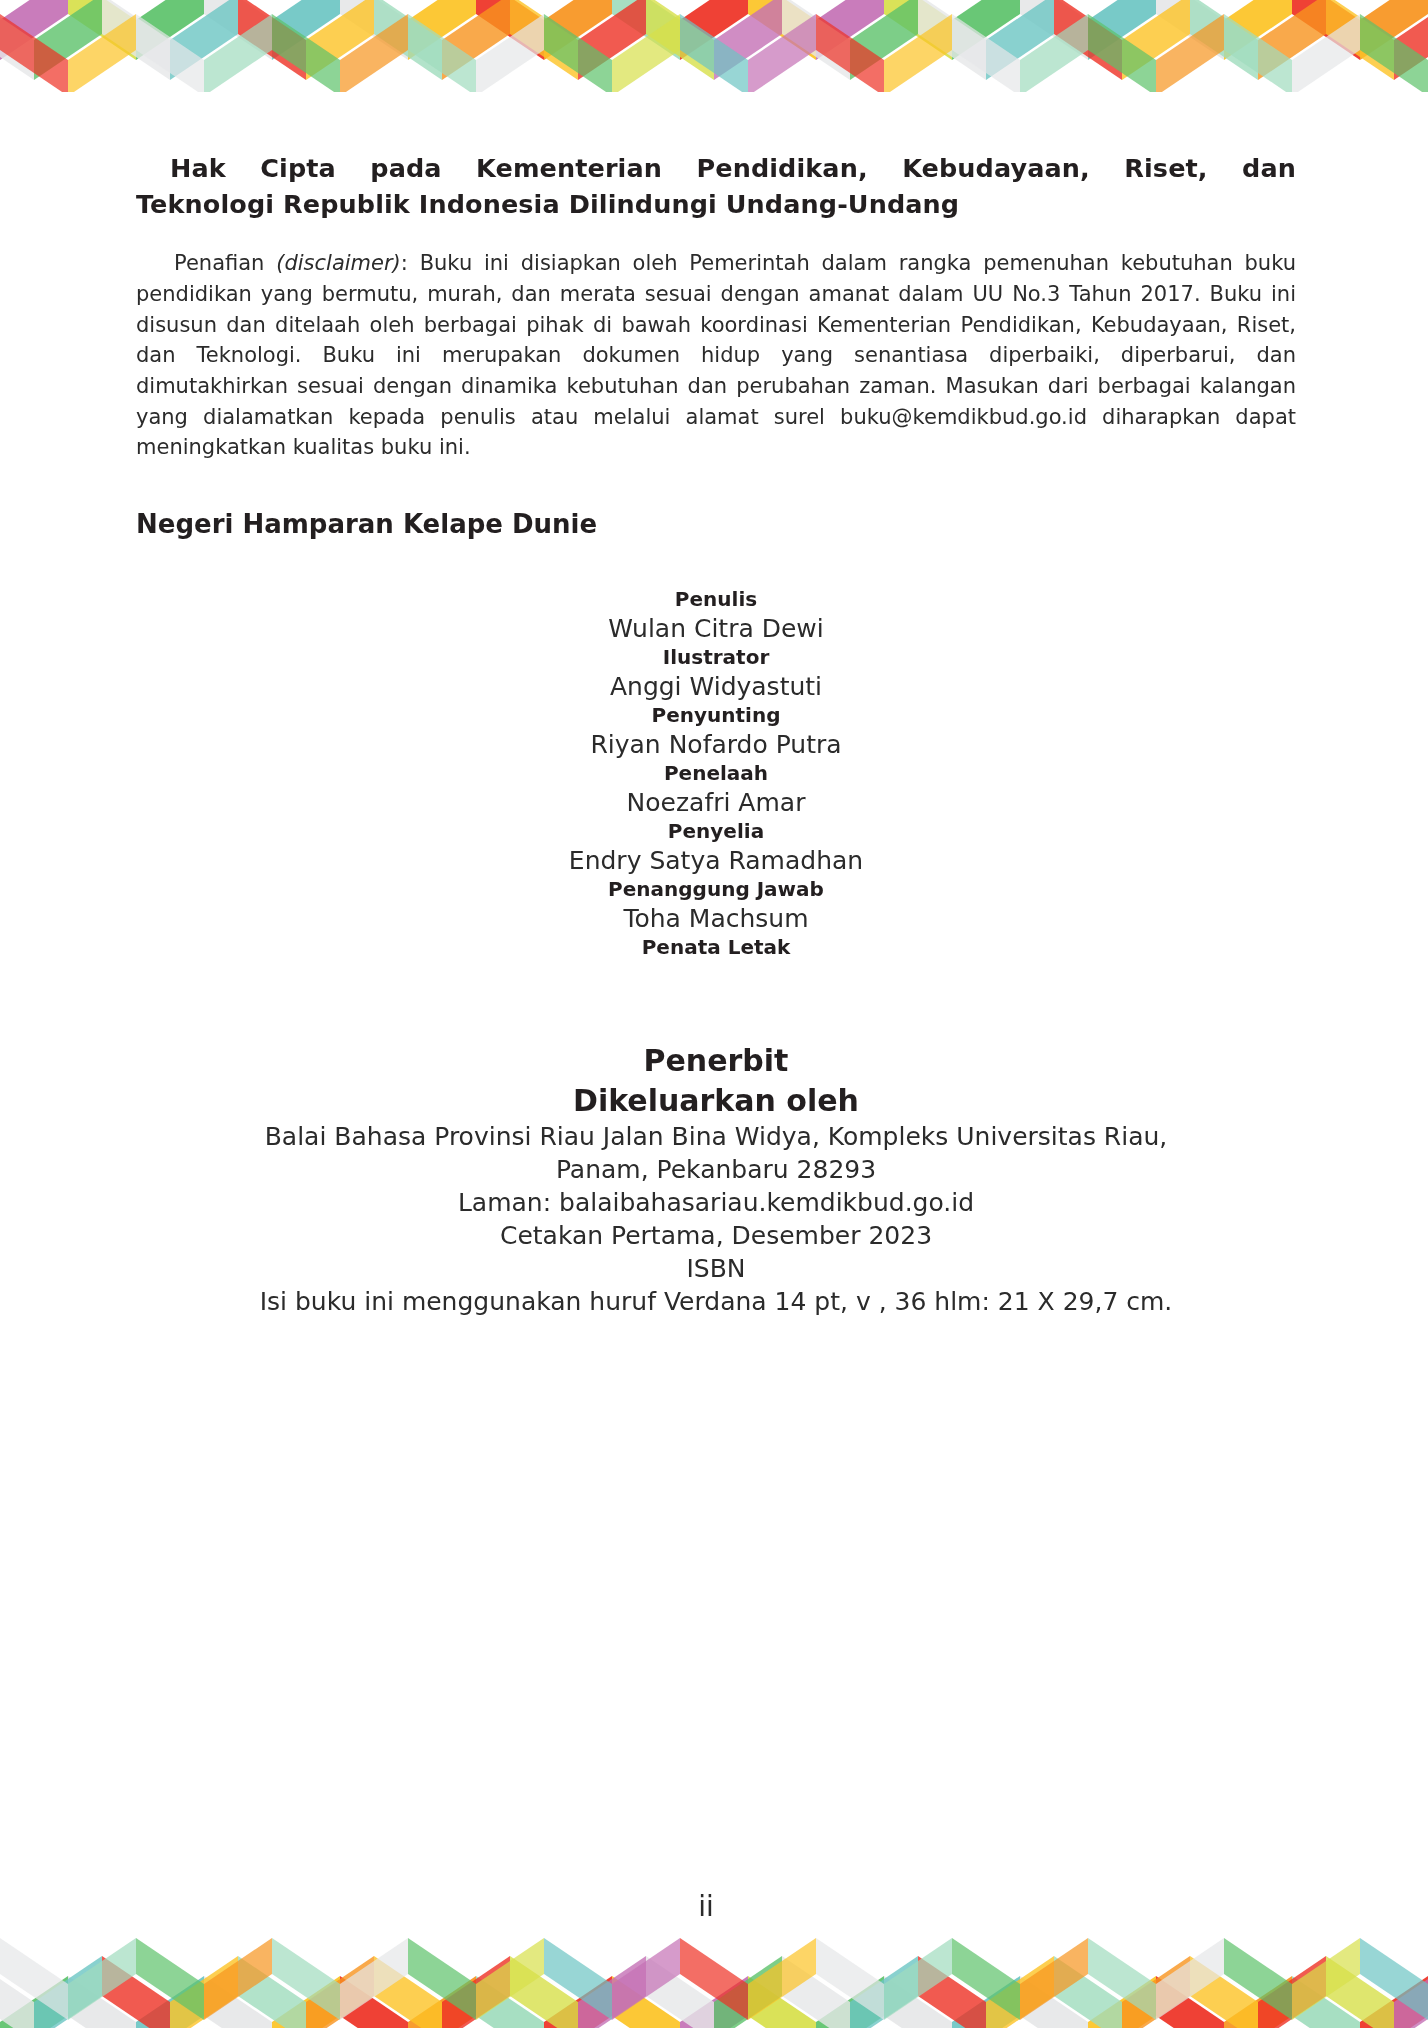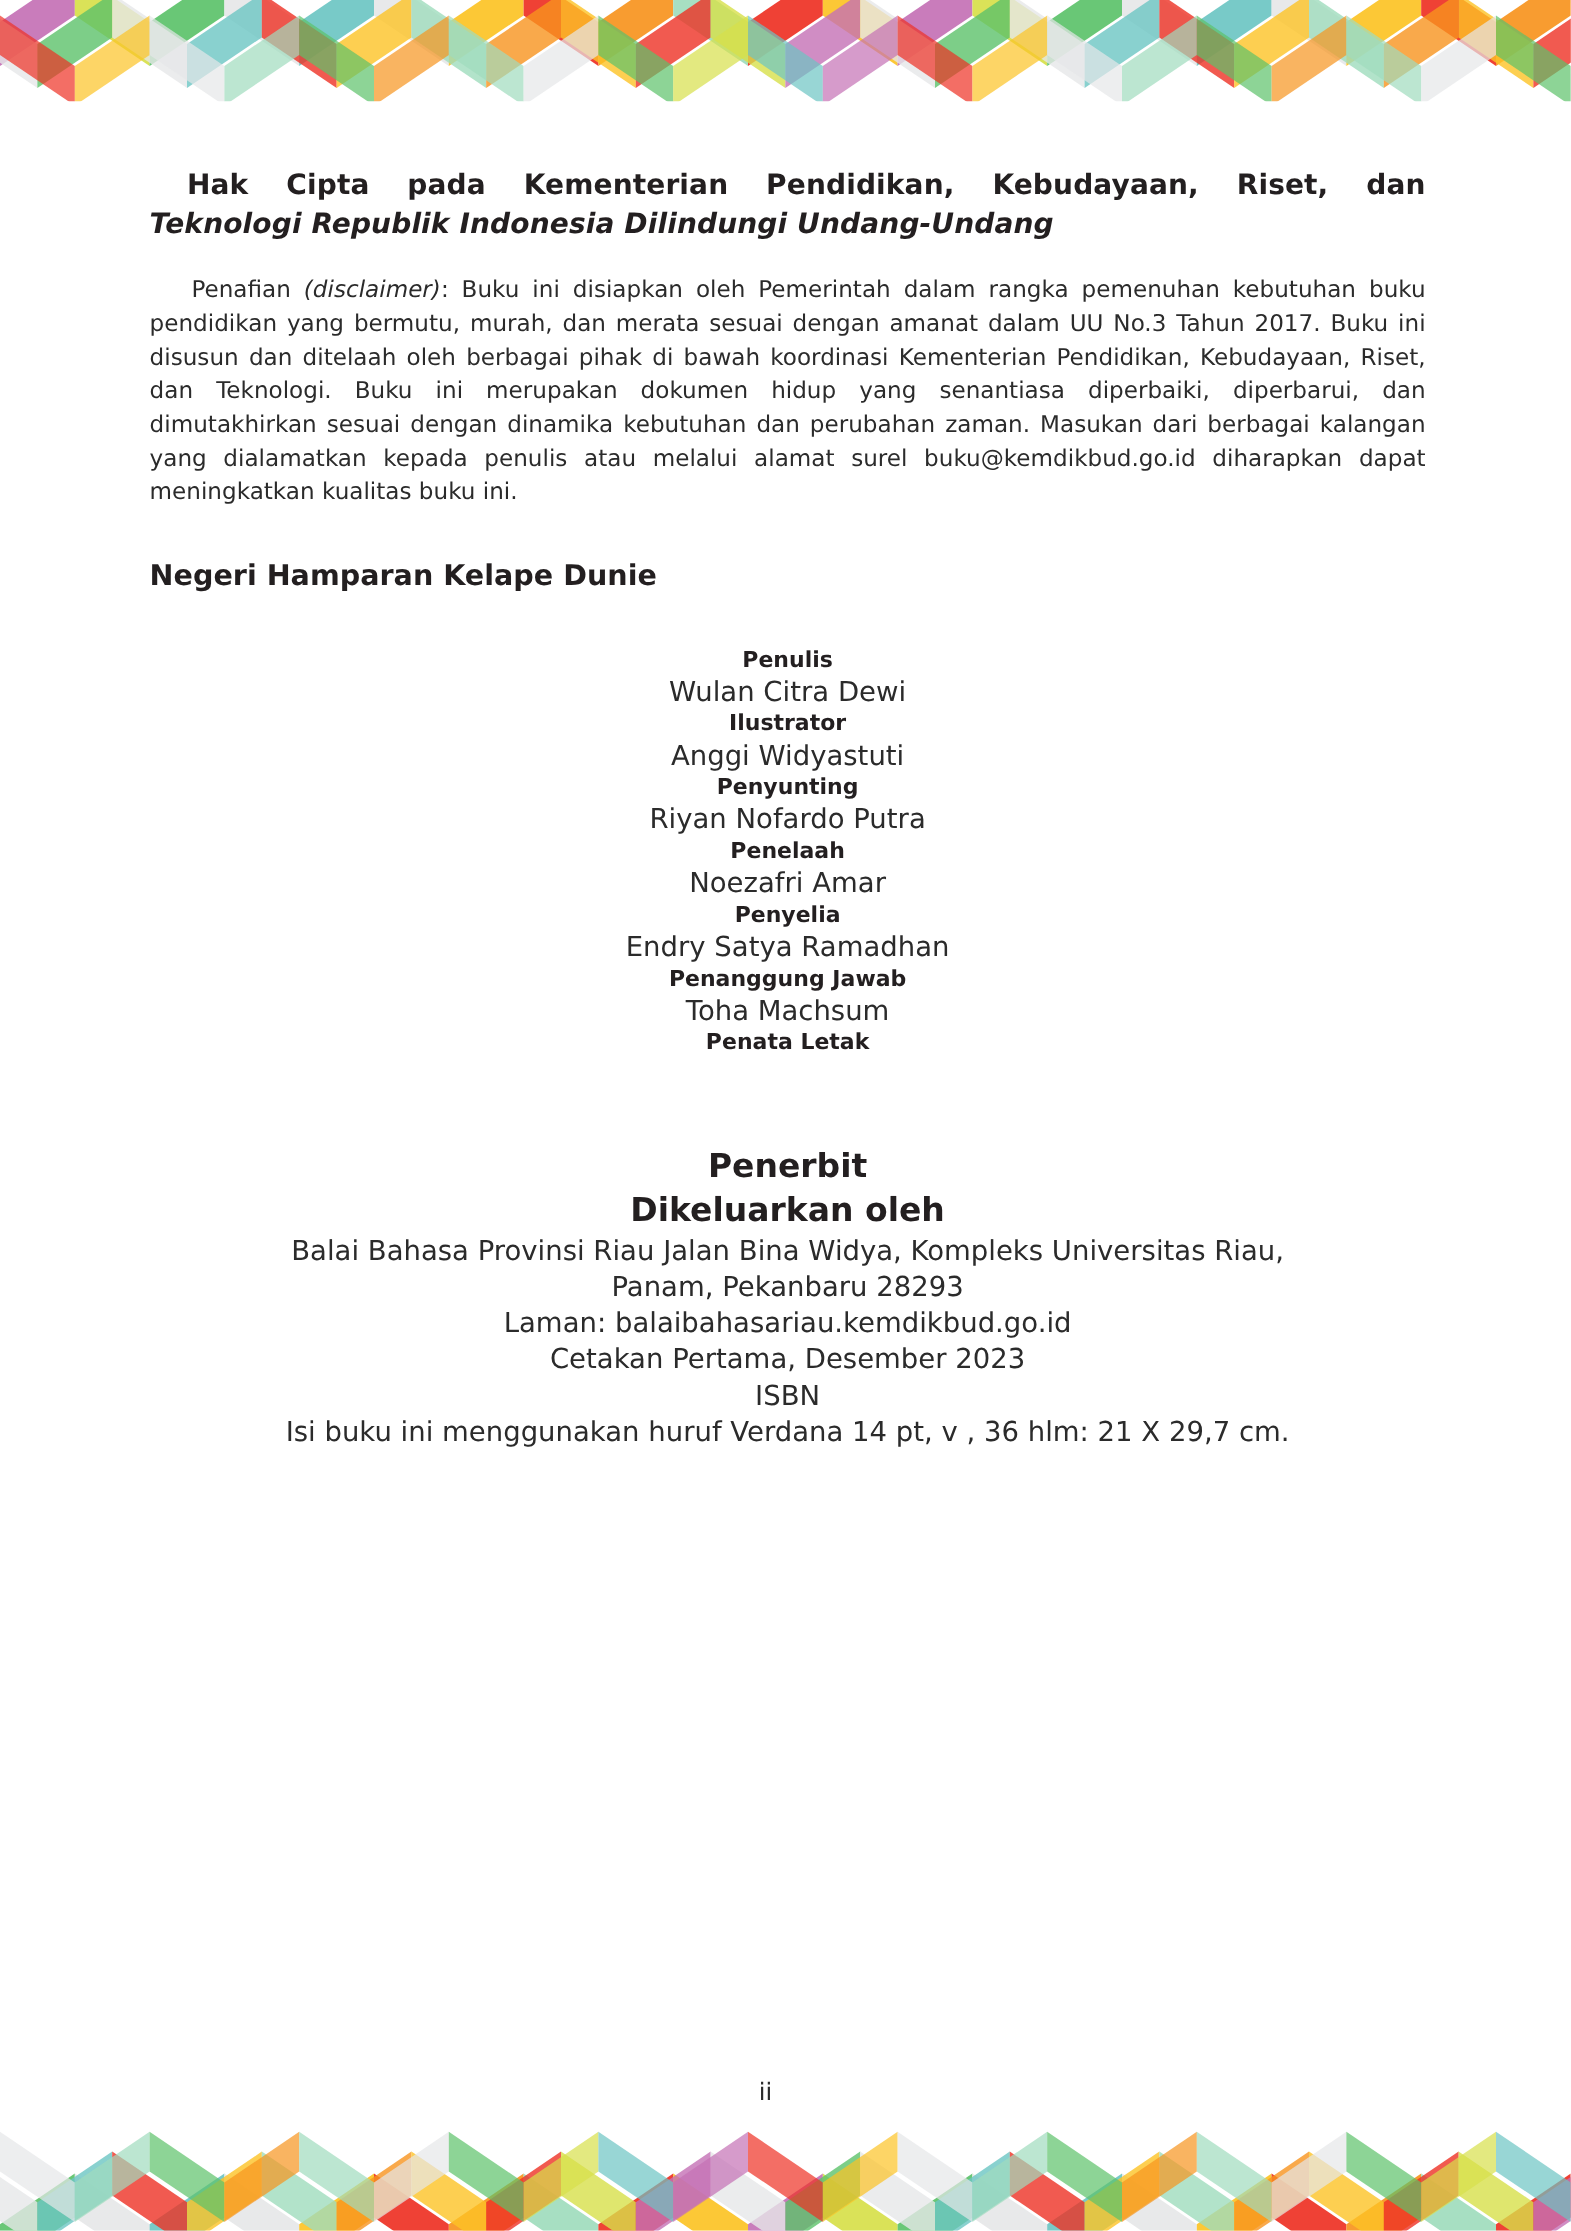--- a/index.html
+++ b/index.html
@@ -54,21 +54,21 @@
     text-align-last: left;
     margin: 0 0 26px 0;
     letter-spacing: 0.1px;
   }
   .copyright-heading .line1 {
     display: block;
     text-align: justify;
     text-align-last: justify;
     padding-left: 34px;
   }
-  .copyright-heading .line2 { display: block; font-style: italic; }
+  .copyright-heading .line2 { display: block; }
 
   .disclaimer {
     font-size: 21px;
     line-height: 1.46;
     text-align: justify;
     text-align-last: left;
     margin: 0;
     text-indent: 38px;
     color: #2b2b2b;
   }
@@ -105,25 +105,25 @@
     line-height: 1.32;
   }
   .pub-value {
     font-size: 25px;
     line-height: 1.32;
     color: #2b2b2b;
   }
 
   .page-number {
     position: absolute;
-    left: 2px;
+    left: 12px;
     width: 1388px;
     top: 1890px;
     text-align: center;
-    font-size: 22px;
+    font-size: 28px;
     color: #2b2b2b;
   }
 </style>
 </head>
 <body>
 
 <div class="page">
 
   <div class="chevron-band top">
     <svg width="1428" height="92" viewBox="0 0 1428 92" xmlns="http://www.w3.org/2000/svg">

